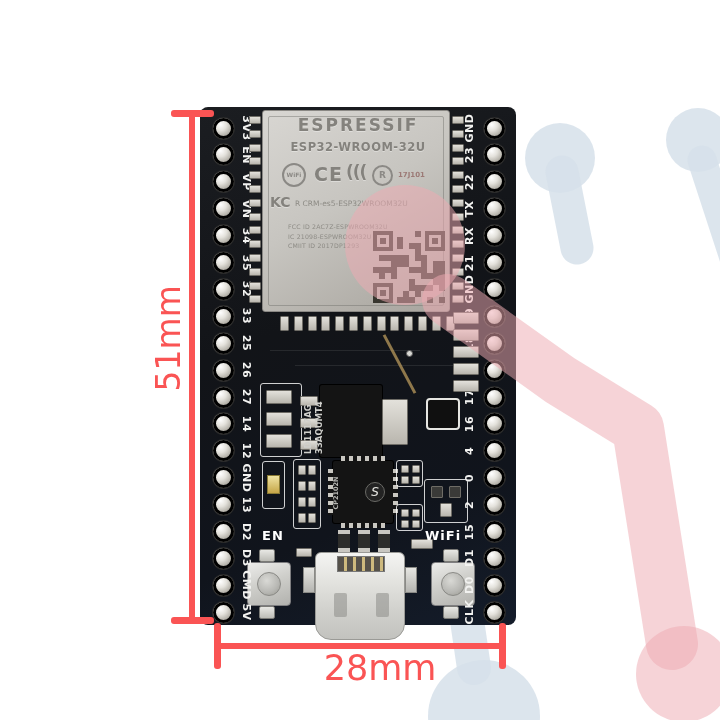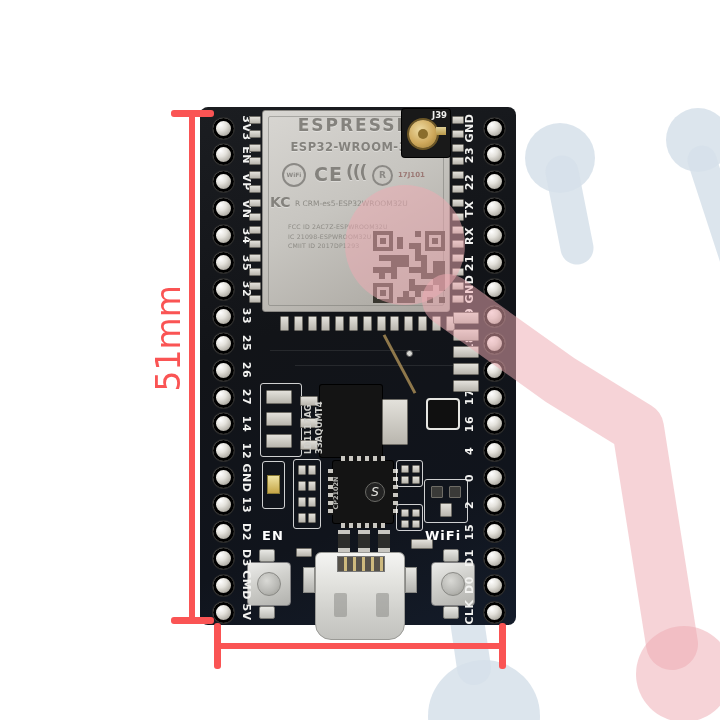--- a/index.html
+++ b/index.html
@@ -129,26 +129,20 @@
           <div class="c" style="left: 24px; top: 66px;"></div>
           <div class="c" style="left: 30px; top: 66px;"></div>
           <div class="c" style="left: 36px; top: 66px;"></div>
           <div class="c" style="left: 54px; top: 66px;"></div>
           <div class="c" style="left: 66px; top: 66px;"></div>
           <div class="finder" style="left: 0px; top: 0px;"></div>
           <div class="finder" style="left: 52px; top: 0px;"></div>
           <div class="finder" style="left: 0px; top: 52px;"></div>
         </div>
 
-      <div class="abs" style="left:139px;top:-2px;width:48px;height:48px;background:#191919;border-radius:3px;box-shadow:0 0 0 1px #000;">
-        <div class="abs" style="right:3px;top:1px;color:#f0f0ee;font-size:8.5px;font-weight:bold;">J39</div>
-        <div class="abs" style="left:7px;top:11px;width:28px;height:28px;border-radius:50%;background:radial-gradient(circle at 40% 35%,#ecd9a0,#cfa95c 55%,#9a7a34);box-shadow:0 0 0 2px #6d5726;"></div>
-        <div class="abs" style="left:16px;top:20px;width:10px;height:10px;border-radius:50%;background:#8a6d2c;"></div>
-        <div class="abs" style="left:34px;top:18px;width:10px;height:8px;background:linear-gradient(180deg,#e0cf96,#b99848);"></div>
-      </div>
     </div>
 
     <div class="trace" style="left:70px;top:243px;width:150px;height:1px;"></div>
     <div class="trace" style="left:95px;top:258px;width:170px;height:1px;"></div>
     <div class="abs" style="left:198px;top:224px;width:3px;height:66px;background:#b99a5c;opacity:.75;transform:rotate(-28deg);"></div>
     <div class="abs" style="left:206px;top:243px;width:7px;height:7px;border-radius:50%;background:#d8d8d4;border:1px solid #555;"></div>
 
     <div class="silk" style="left:60px;top:276px;width:42px;height:74px;"></div>
     <div class="pad" style="left:66px;top:283px;width:26px;height:14px;"></div>
     <div class="pad" style="left:66px;top:305px;width:26px;height:14px;"></div>
@@ -364,14 +358,15 @@
   </svg>
 
   <div class="dim" style="left:171px;top:110px;width:43px;height:7px;"></div>
   <div class="dim" style="left:189px;top:112px;width:6px;height:512px;"></div>
   <div class="dim" style="left:171px;top:617px;width:43px;height:7px;"></div>
   <div class="dimtext" style="left:118px;top:322px;width:100px;font-size:33px;transform:rotate(-90deg);">51mm</div>
 
   <div class="dim" style="left:214px;top:623px;width:7px;height:46px;"></div>
   <div class="dim" style="left:217px;top:643px;width:287px;height:6px;"></div>
   <div class="dim" style="left:499px;top:623px;width:7px;height:46px;"></div>
+  <div class="dimtext" style="left:300px;top:648px;width:160px;font-size:35px;">28mm</div>
 
 </div>
 
 </body></html>

